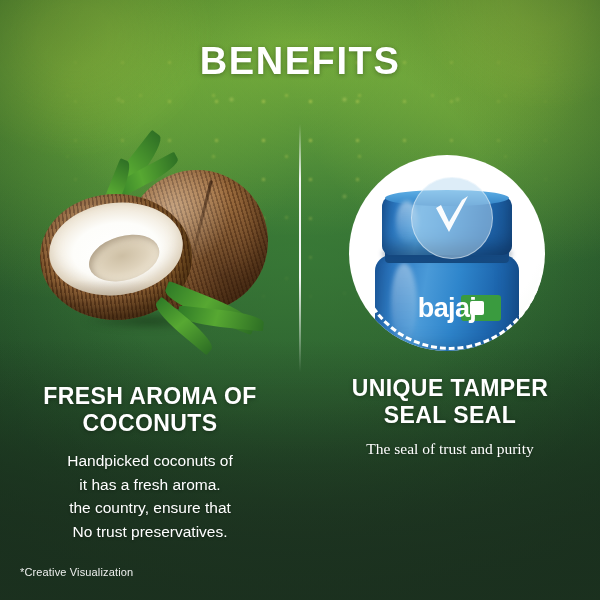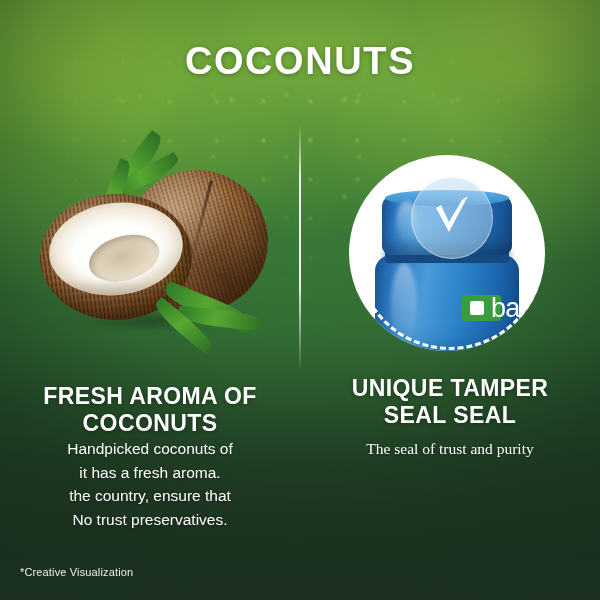--- a/index.html
+++ b/index.html
@@ -132,21 +132,21 @@
   .col-right .heading { top: 375px; padding: 0 30px; }
 
   .body-text {
     position: absolute;
     left: 0; right: 0;
     font-size: 15.5px;
     line-height: 1.52;
     text-align: center;
     text-shadow: 0 1px 3px rgba(0,0,0,0.3);
   }
-  .col-left  .body-text { top: 437px; padding: 0 20px; }
+  .col-left  .body-text { top: 449px; padding: 0 20px; }
   .col-right .body-text { top: 437px; padding: 0 26px; font-family: Liberation Serif, serif; }
   .body-text .ln { display: block; }
 
   
   .coconut-art { position: absolute; left: 30px; top: 158px; width: 250px; height: 195px; }
 
   .leaf {
     position: absolute;
     background: linear-gradient(100deg, #2f7a27 0%, #57a832 45%, #2d6e24 100%);
     border-radius: 50% 6% 50% 6%;
@@ -302,23 +302,23 @@
   }
   .seal-check {
     position: absolute; left: 20px; top: 16px;
     width: 40px; height: 44px;
     z-index: 3;
   }
   .seal-check svg { width: 100%; height: 100%; display: block; }
 
   .jar-logo {
     position: absolute; left: 0; right: 0; top: 140px;
-    text-align: right;
+    text-align: center;
     font-size: 27px;
-    font-weight: normal;
+    font-weight: bold;
     letter-spacing: -0.6px;
     color: #ffffff;
     z-index: 3;
     line-height: 1;
   }
   .jar-logo-swoosh {
     position: absolute; left: 112px; top: 140px;
     width: 40px; height: 26px;
     background: #3a9b3f;
     border-radius: 3px;
@@ -346,21 +346,21 @@
 
 <div id="stage">
 
   <div class="bg-base"></div>
   <div class="frond-tl"></div>
   <div class="frond-tr"></div>
   <div class="bokeh"></div>
   <div class="bg-vignette"></div>
   <div class="bg-bottom-fade"></div>
 
-  <div class="title">COCONUTS</div>
+  <div class="title">BENEFITS</div>
 
   <div class="divider"></div>
 
   <div class="col col-left">
 
     <div class="coconut-art">
       <div class="coco-shadow"></div>
       <div class="leaf l1"></div>
       <div class="leaf l2"></div>
       <div class="leaf l3"></div>

